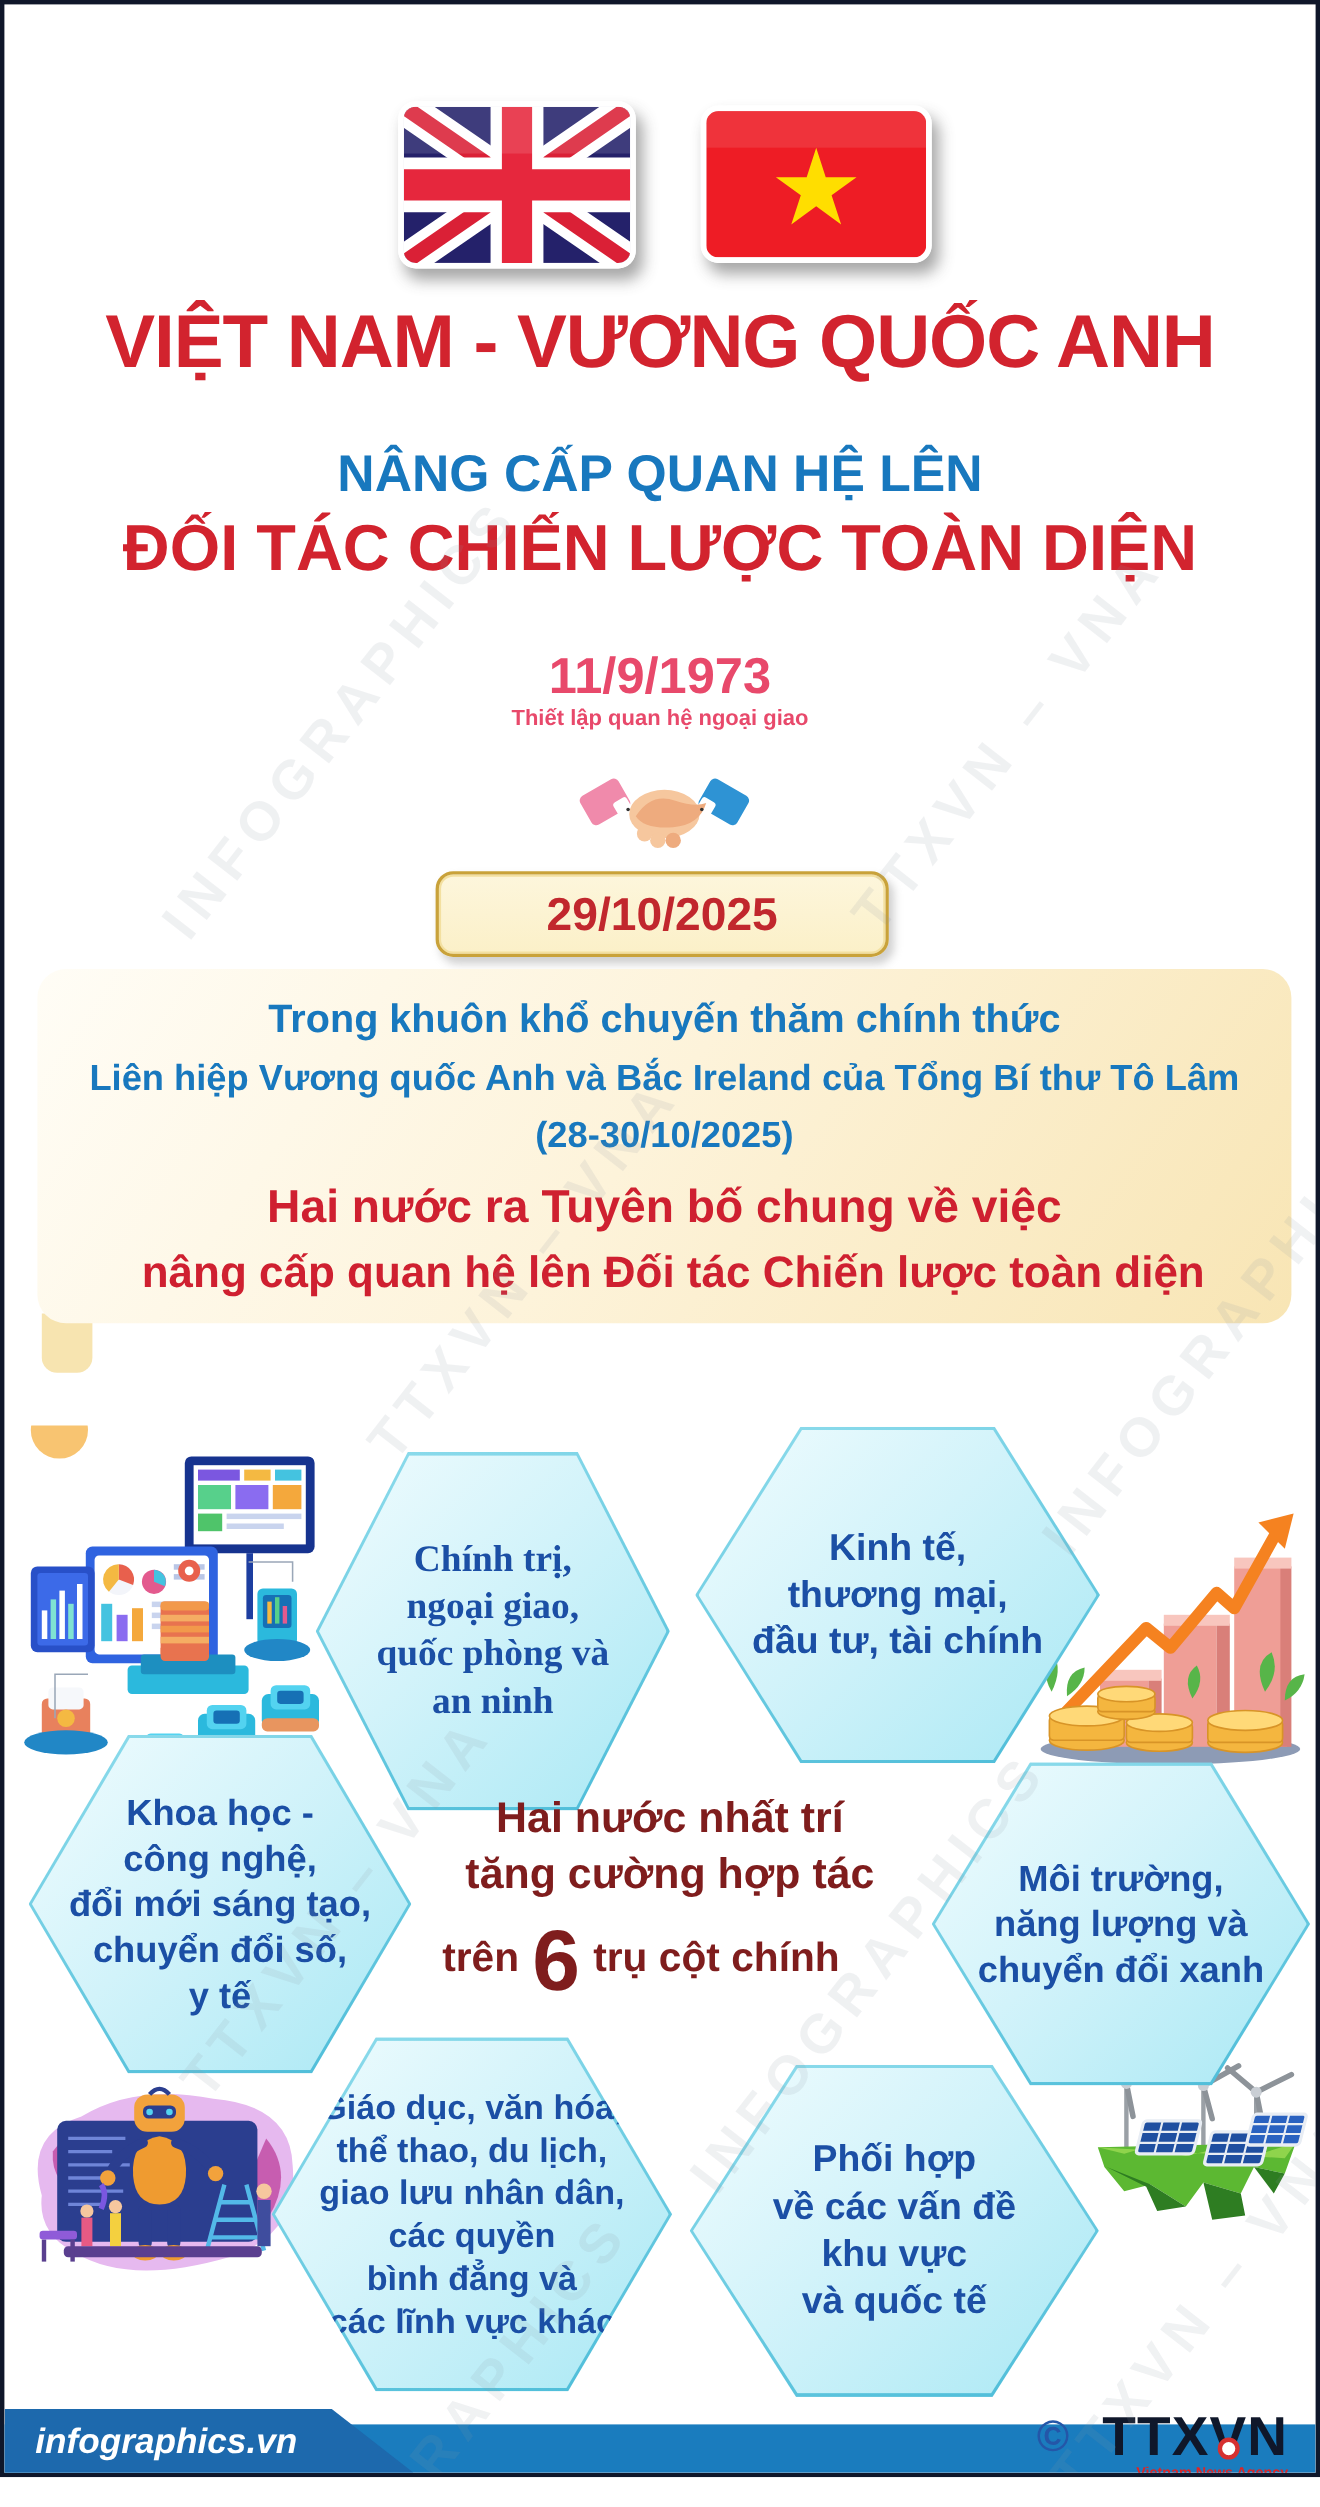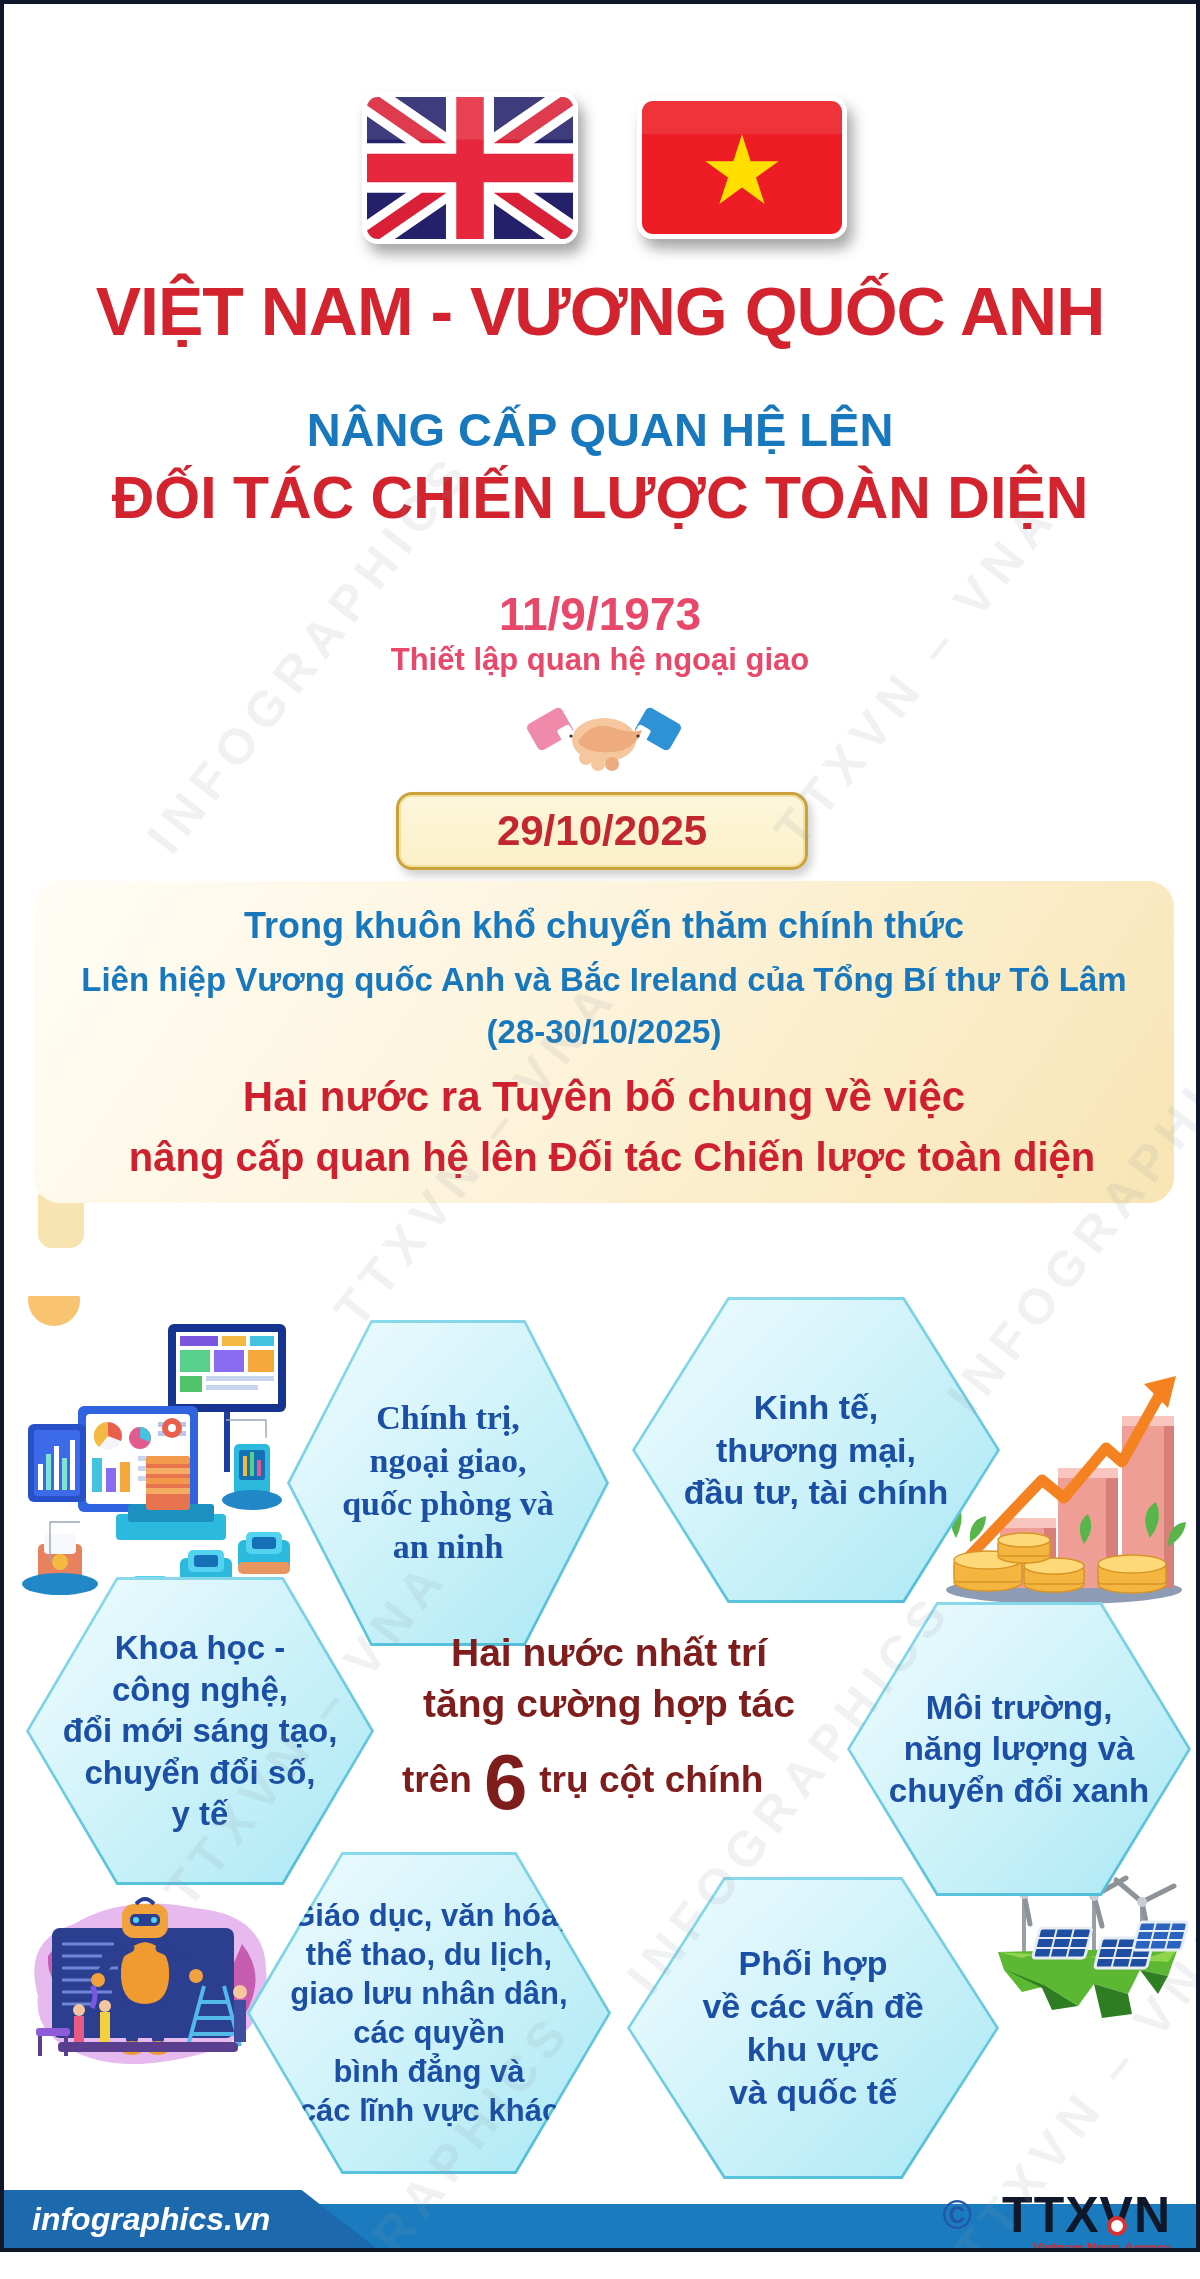--- a/index.html
+++ b/index.html
@@ -18,21 +18,21 @@
   
   .flag{position:absolute;border:5px solid #ffffff;border-radius:16px;overflow:hidden;
         box-shadow:6px 10px 14px rgba(60,60,60,.45);}
   .flag svg{display:block;width:100%;height:100%;}
 
   
   .title-main{top:268px;font-size:68px;font-weight:bold;color:#d2232e;letter-spacing:-1px;}
   .title-sub1{top:398px;font-size:47px;font-weight:bold;color:#1878be;}
   .title-sub2{top:460px;font-size:59px;font-weight:bold;color:#d2232e;}
   .date-1973{top:583px;font-size:46px;font-weight:bold;color:#e8496b;}
-  .date-1973-cap{top:638px;font-size:31px;font-weight:bold;color:#e8496b;}
+  .date-1973-cap{top:638px;font-size:20px;font-weight:bold;color:#e8496b;}
 
   
   .box-2025{left:392px;top:788px;width:406px;height:72px;border-radius:16px;
             background:linear-gradient(180deg,#fdf6dc,#fbf0c8);
             border:3px solid #c9a23a;box-shadow:inset 0 0 0 2px #f3e0a0,4px 6px 8px rgba(150,150,150,.45);
             display:flex;align-items:center;justify-content:center;}
   .box-2025 span{font-size:42px;font-weight:bold;color:#c1272d;}
 
   
   .cream-tab{left:34px;top:1190px;width:46px;height:54px;border-radius:0 0 14px 14px;background:#f7e4b0;}

